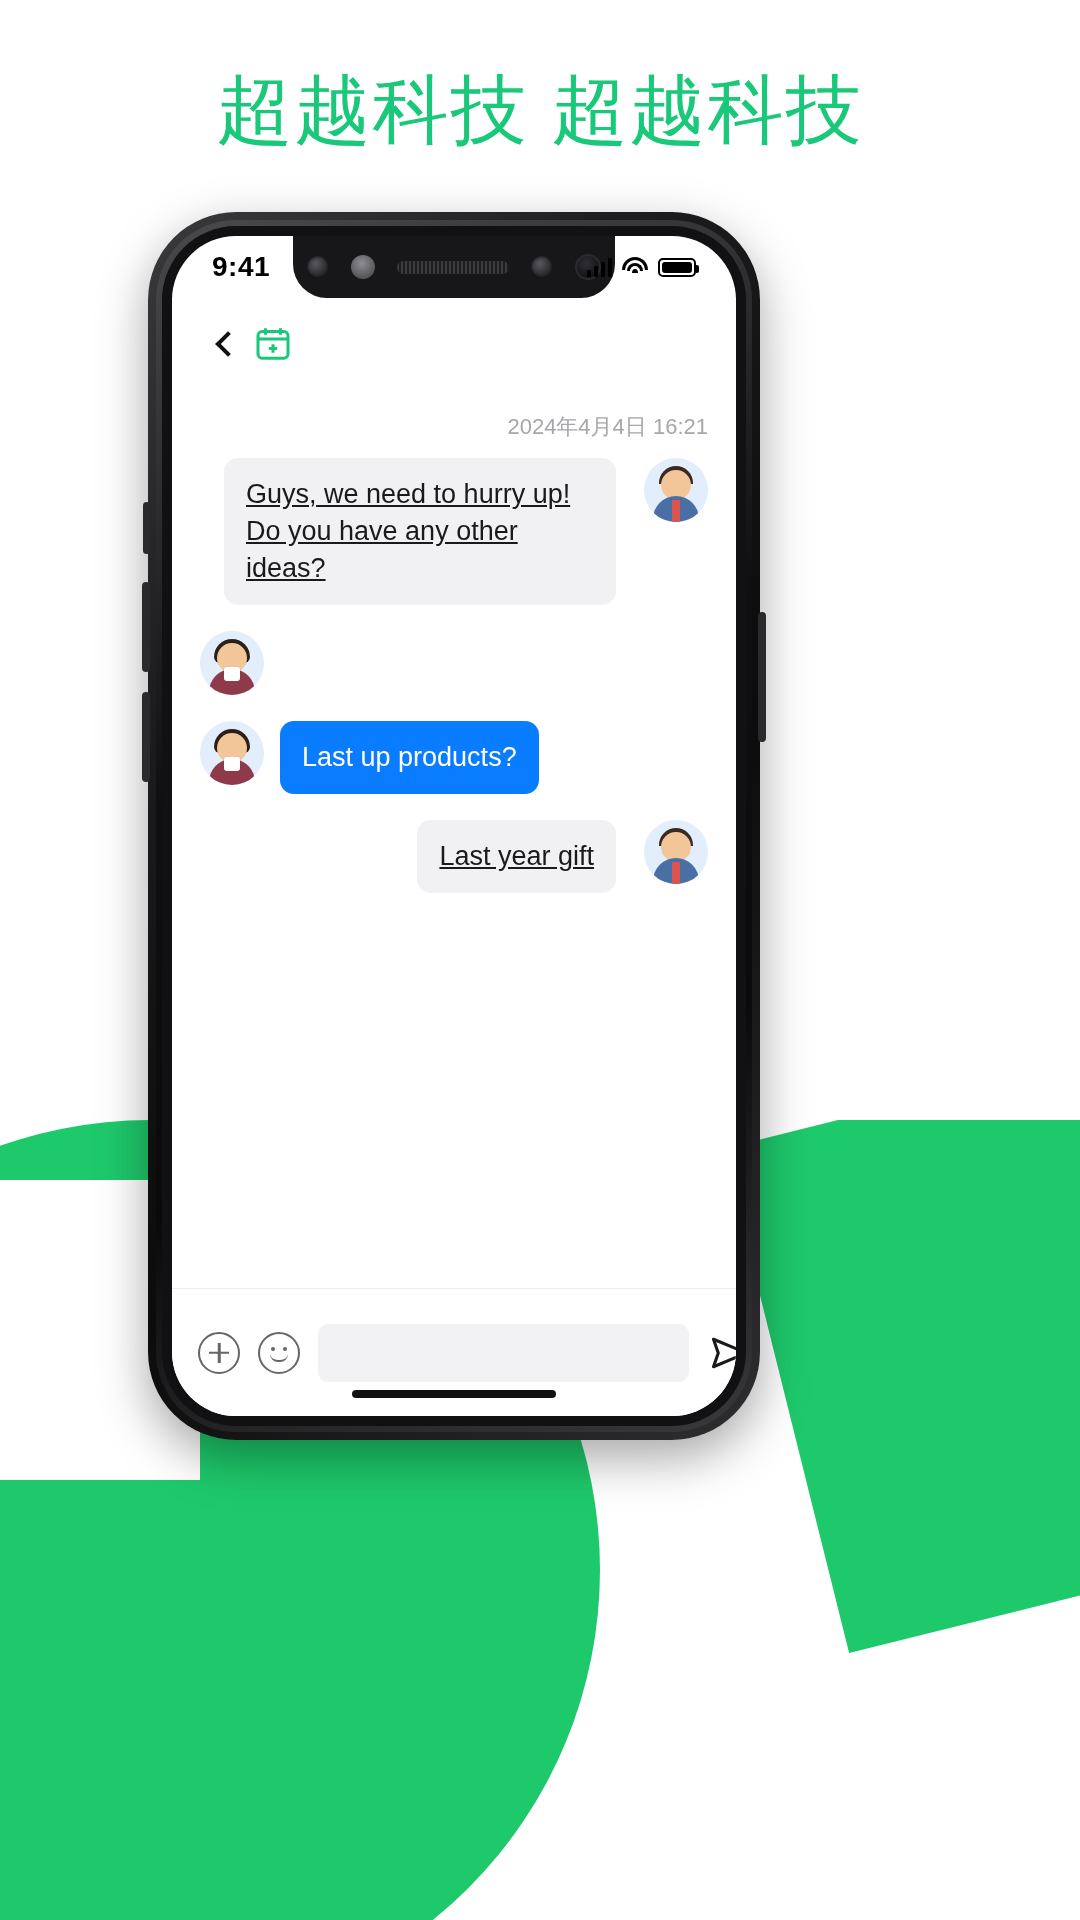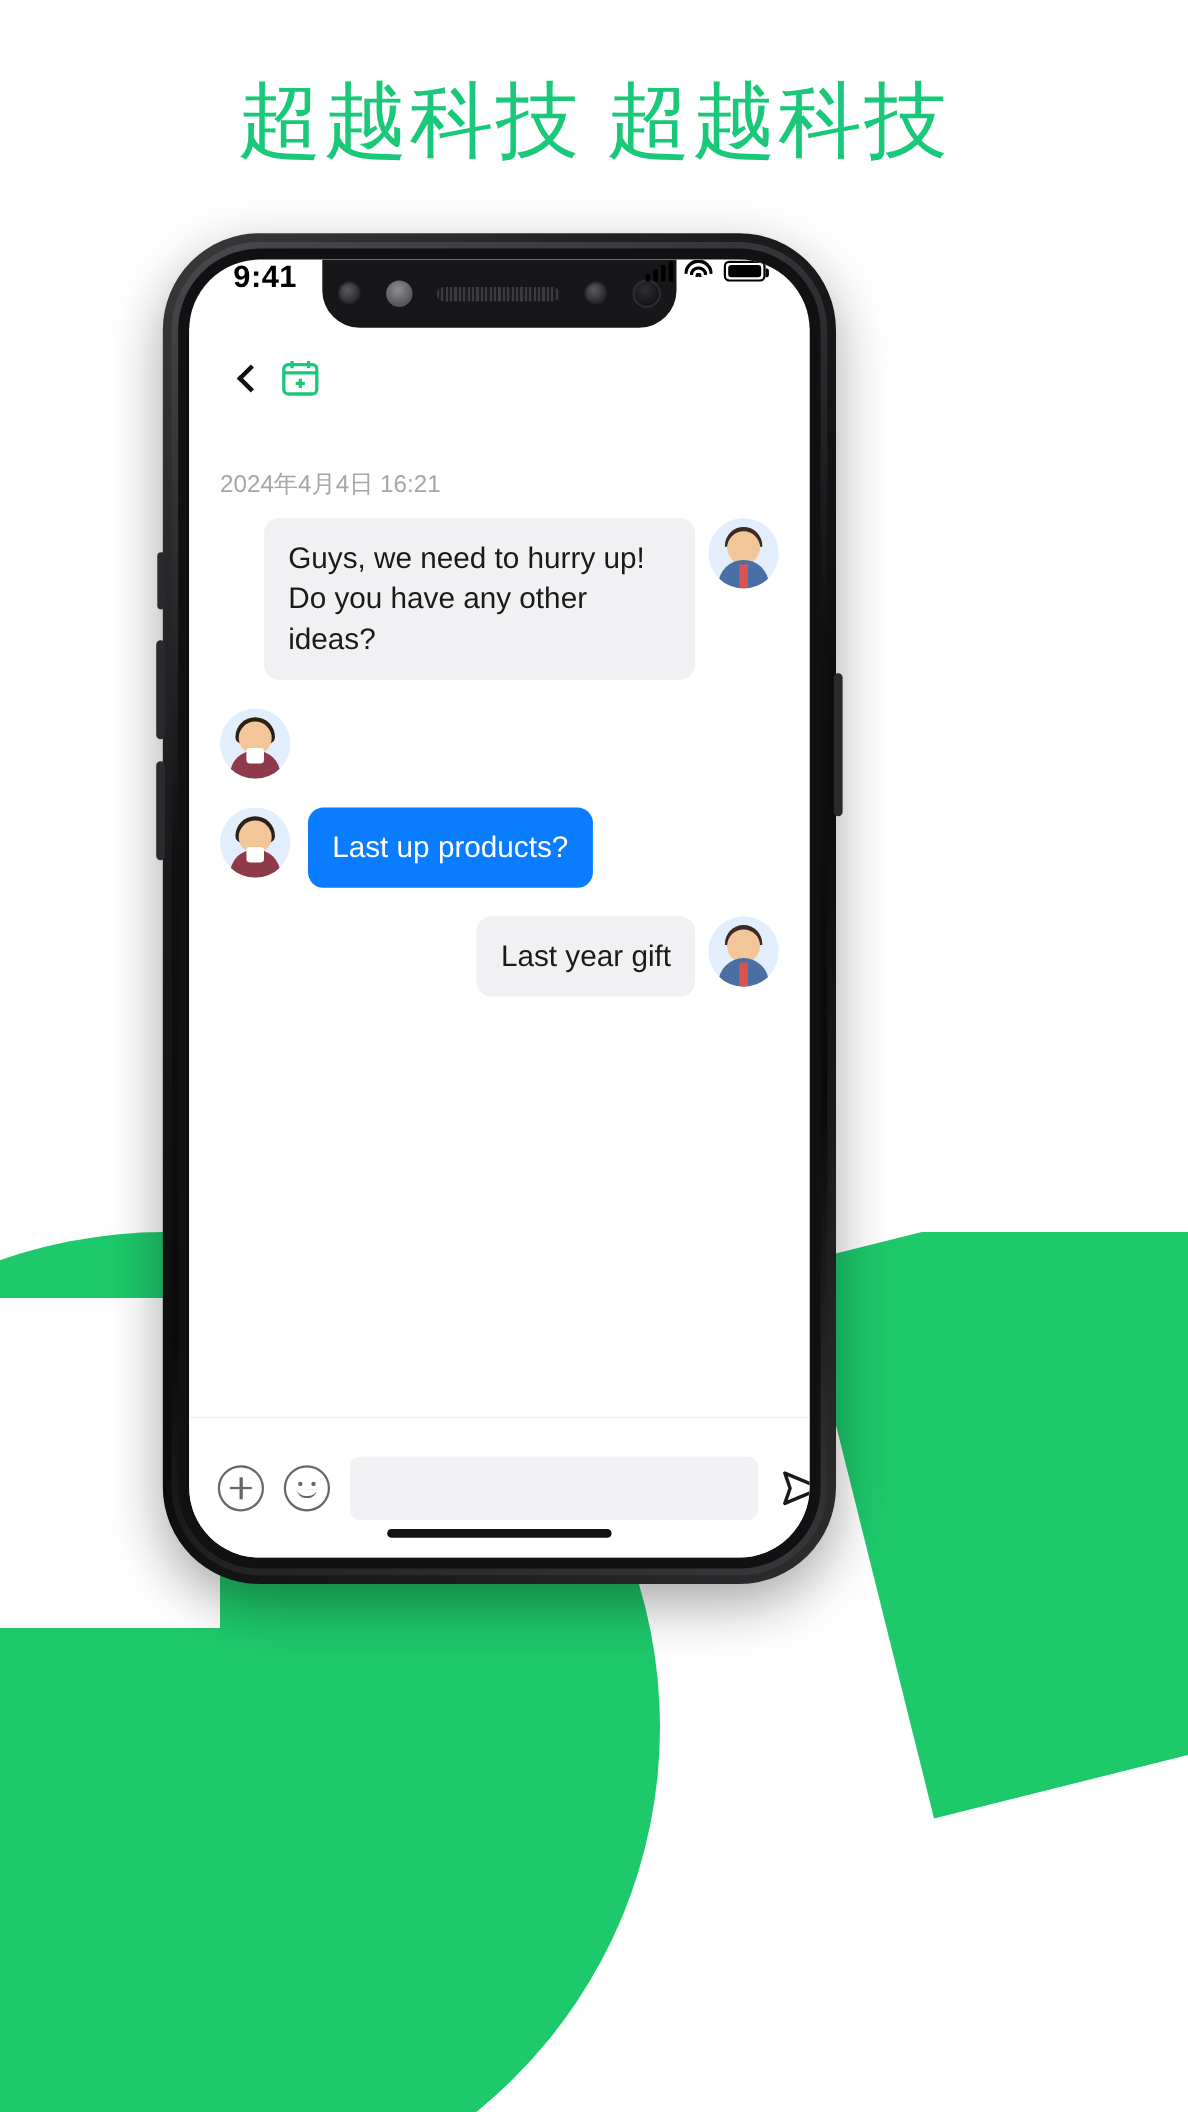--- a/index.html
+++ b/index.html
@@ -99,21 +99,21 @@
   .sensor { border-radius: 50%; }
   .sensor-a { width: 22px; height: 22px; background: radial-gradient(circle at 40% 35%, #5a5a5e, #2a2a2e 60%, #1a1a1e); box-shadow: inset 0 0 3px #000; }
   .sensor-b { width: 24px; height: 24px; background: radial-gradient(circle at 45% 35%, #8e8e93, #55555a 70%); }
   .speaker { width: 112px; height: 13px; border-radius: 7px; background: repeating-linear-gradient(90deg,#3c3c40 0 2px,#1d1d20 2px 4px); }
   .sensor-c { width: 22px; height: 22px; background: radial-gradient(circle at 40% 35%, #5a5a5e, #2a2a2e 60%, #1a1a1e); box-shadow: inset 0 0 3px #000; }
   .sensor-d { width: 26px; height: 26px; border-radius:50%; background: radial-gradient(circle at 42% 34%, #303034, #141417 70%); border: 2px solid #2c2c30; }
 
   
   .statusbar {
     position: absolute; top: 0; left: 0; right: 0; height: 62px;
-    display: flex; align-items: flex-start; justify-content: space-between;
+    display: flex; align-items: center; justify-content: space-between;
     padding: 0 40px; z-index: 4;
   }
   .status-time { font-size: 28px; font-weight: 600; color: #000; letter-spacing: 0.5px; }
   .status-icons { display: flex; align-items: flex-end; gap: 10px; }
   .sig { display: flex; align-items: flex-end; gap: 3px; height: 20px; }
   .sig i { display:block; width: 4px; background: #000; border-radius: 1px; }
   .sig i:nth-child(1){height:7px;}
   .sig i:nth-child(2){height:11px;}
   .sig i:nth-child(3){height:15px;}
   .sig i:nth-child(4){height:19px;}
@@ -135,21 +135,21 @@
   .back-btn { width: 44px; height: 44px; display:flex; align-items:center; justify-content:center; }
   .back-chev { width: 18px; height: 18px; border-left: 4px solid #111; border-bottom: 4px solid #111; transform: rotate(45deg); }
   .chat-title { flex: 1; text-align: center; font-size: 31px; color: #111; font-weight: 400; }
   .cal-btn { width: 46px; height: 46px; display:flex; align-items:center; justify-content:center; }
 
   
   .messages {
     position: absolute; top: 154px; left: 0; right: 0; bottom: 128px;
     overflow: hidden; background: #fff; padding: 0 28px;
   }
-  .ts { text-align: left; color: #a6a6ab; font-size: 22px; margin: 35px 0 16px; }
+  .ts { text-align: right; color: #a6a6ab; font-size: 22px; margin: 22px 0 16px; }
   .row { display: flex; align-items: flex-start; margin-bottom: 26px; }
   .row.left { justify-content: flex-start; }
   .row.right { justify-content: flex-end; }
   .avatar {
     width: 64px; height: 64px; border-radius: 50%; flex: 0 0 64px;
     background: #e3eefc; position: relative; overflow: hidden;
   }
   .avatar .head { position:absolute; left:50%; transform:translateX(-50%); top:12px; width:30px; height:30px; border-radius:50%; background:#f3c69a; }
   .avatar .hair { position:absolute; left:50%; transform:translateX(-50%); top:8px; width:34px; height:18px; border-radius:17px 17px 0 0; background:#3a2a22; }
   .avatar .body { position:absolute; left:50%; transform:translateX(-50%); bottom:0; width:46px; height:26px; border-radius:23px 23px 0 0; }
@@ -159,21 +159,21 @@
   .avatar.f .hair { background:#2b2018; width:36px; height:24px; border-radius:18px 18px 6px 6px;}
   .avatar.f .collar { position:absolute; left:50%; transform:translateX(-50%); bottom:14px; width:16px; height:14px; background:#fff; border-radius:3px;}
 
   .bubble {
     max-width: 392px; padding: 18px 22px; font-size: 27px; line-height: 37px;
     word-wrap: break-word;
   }
   .bubble.gray { background: #f1f1f4; color: #1a1a1a; border-radius: 14px; }
   .bubble.blue { background: #0a7cff; color: #fff; border-radius: 14px; }
   .row.left .bubble { margin-left: 16px; }
-  .row.right .bubble { margin-right: 12px; }
+  .row.right .bubble { margin-right: 28px; text-decoration: underline; }
 
   
   .inputbar {
     position: absolute; left: 0; right: 0; bottom: 0; height: 128px;
     background: #fff; border-top: 1px solid #ececf0;
     display: flex; align-items: center; padding: 0 26px; gap: 18px;
   }
   .circ-icon { width: 42px; height: 42px; border-radius: 50%; border: 2.5px solid #666; position: relative; flex:0 0 42px;}
   .plus-h { position:absolute; left:50%; top:50%; transform:translate(-50%,-50%); width:20px; height:2.5px; background:#666; }
   .plus-v { position:absolute; left:50%; top:50%; transform:translate(-50%,-50%); width:2.5px; height:20px; background:#666; }

